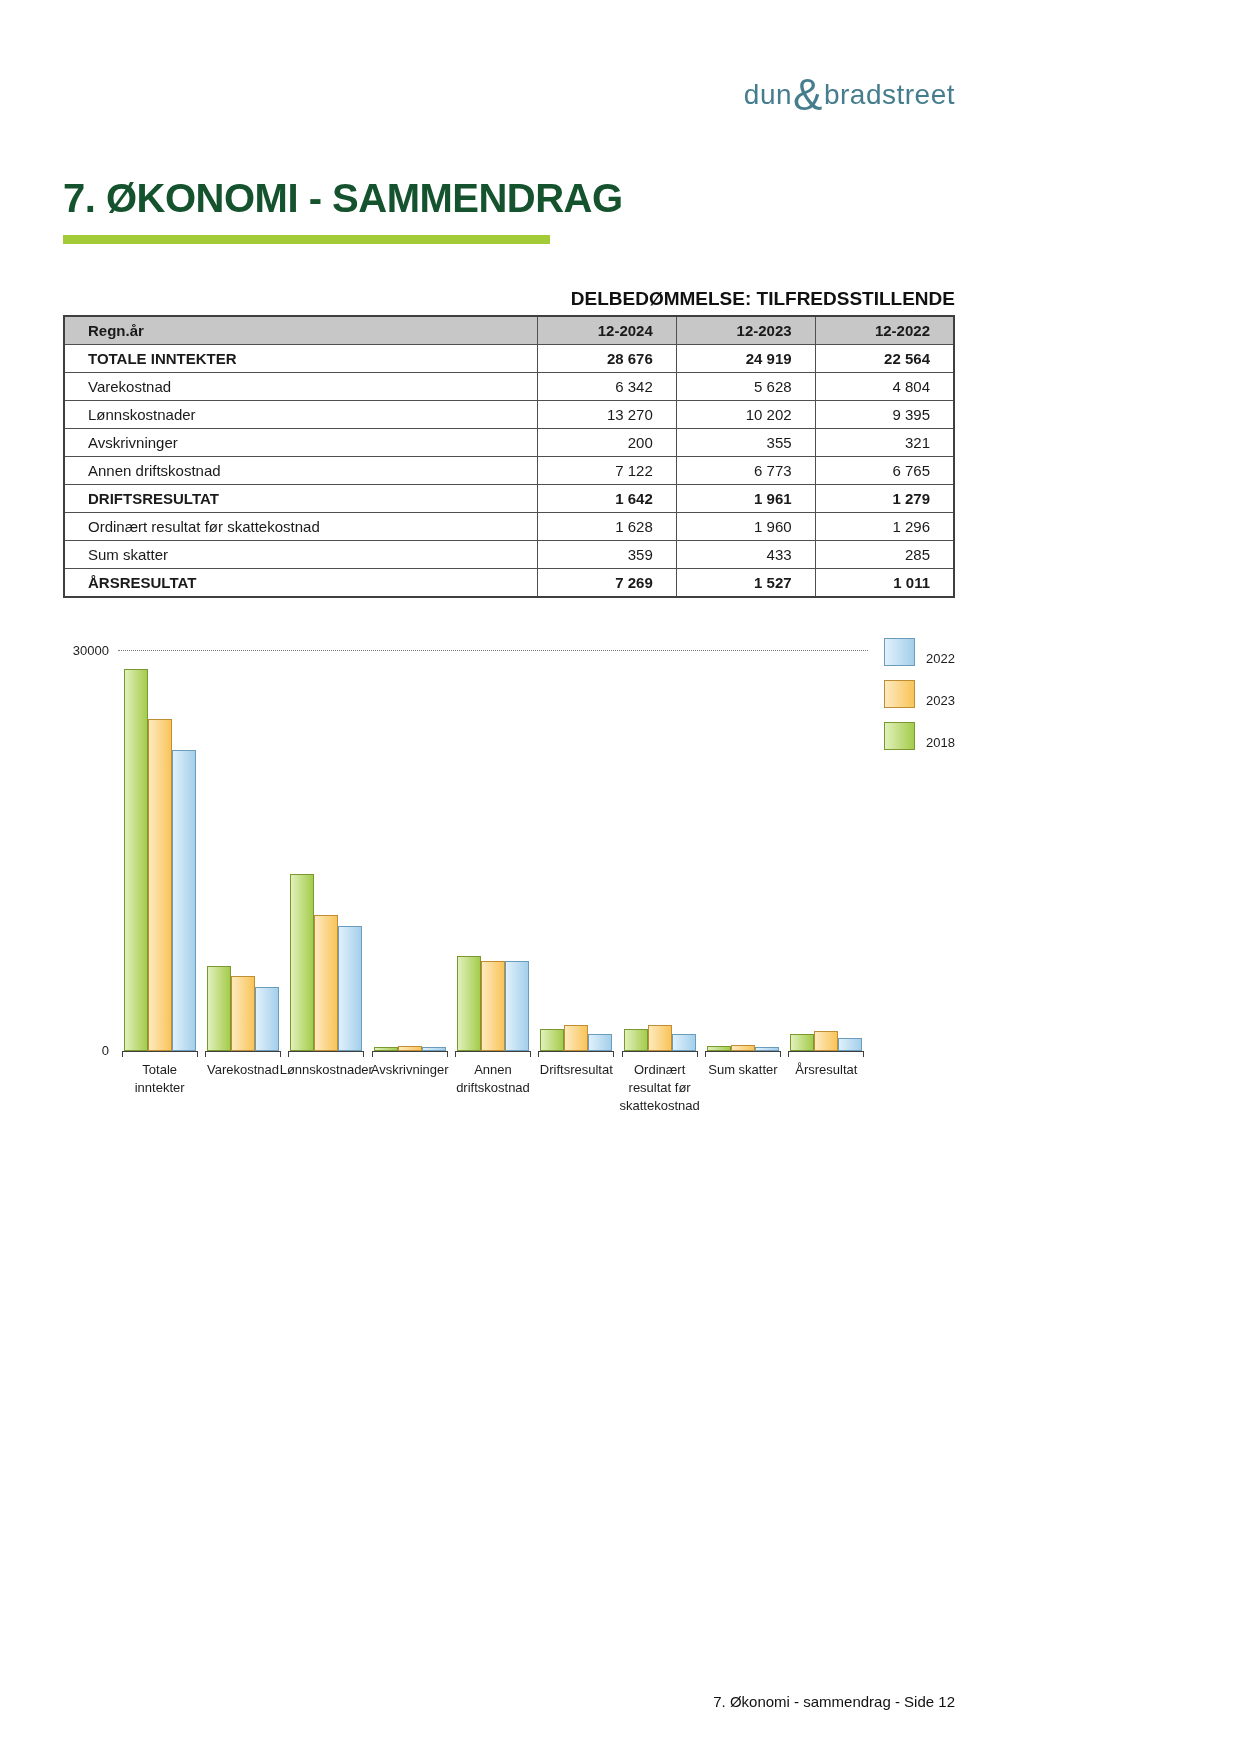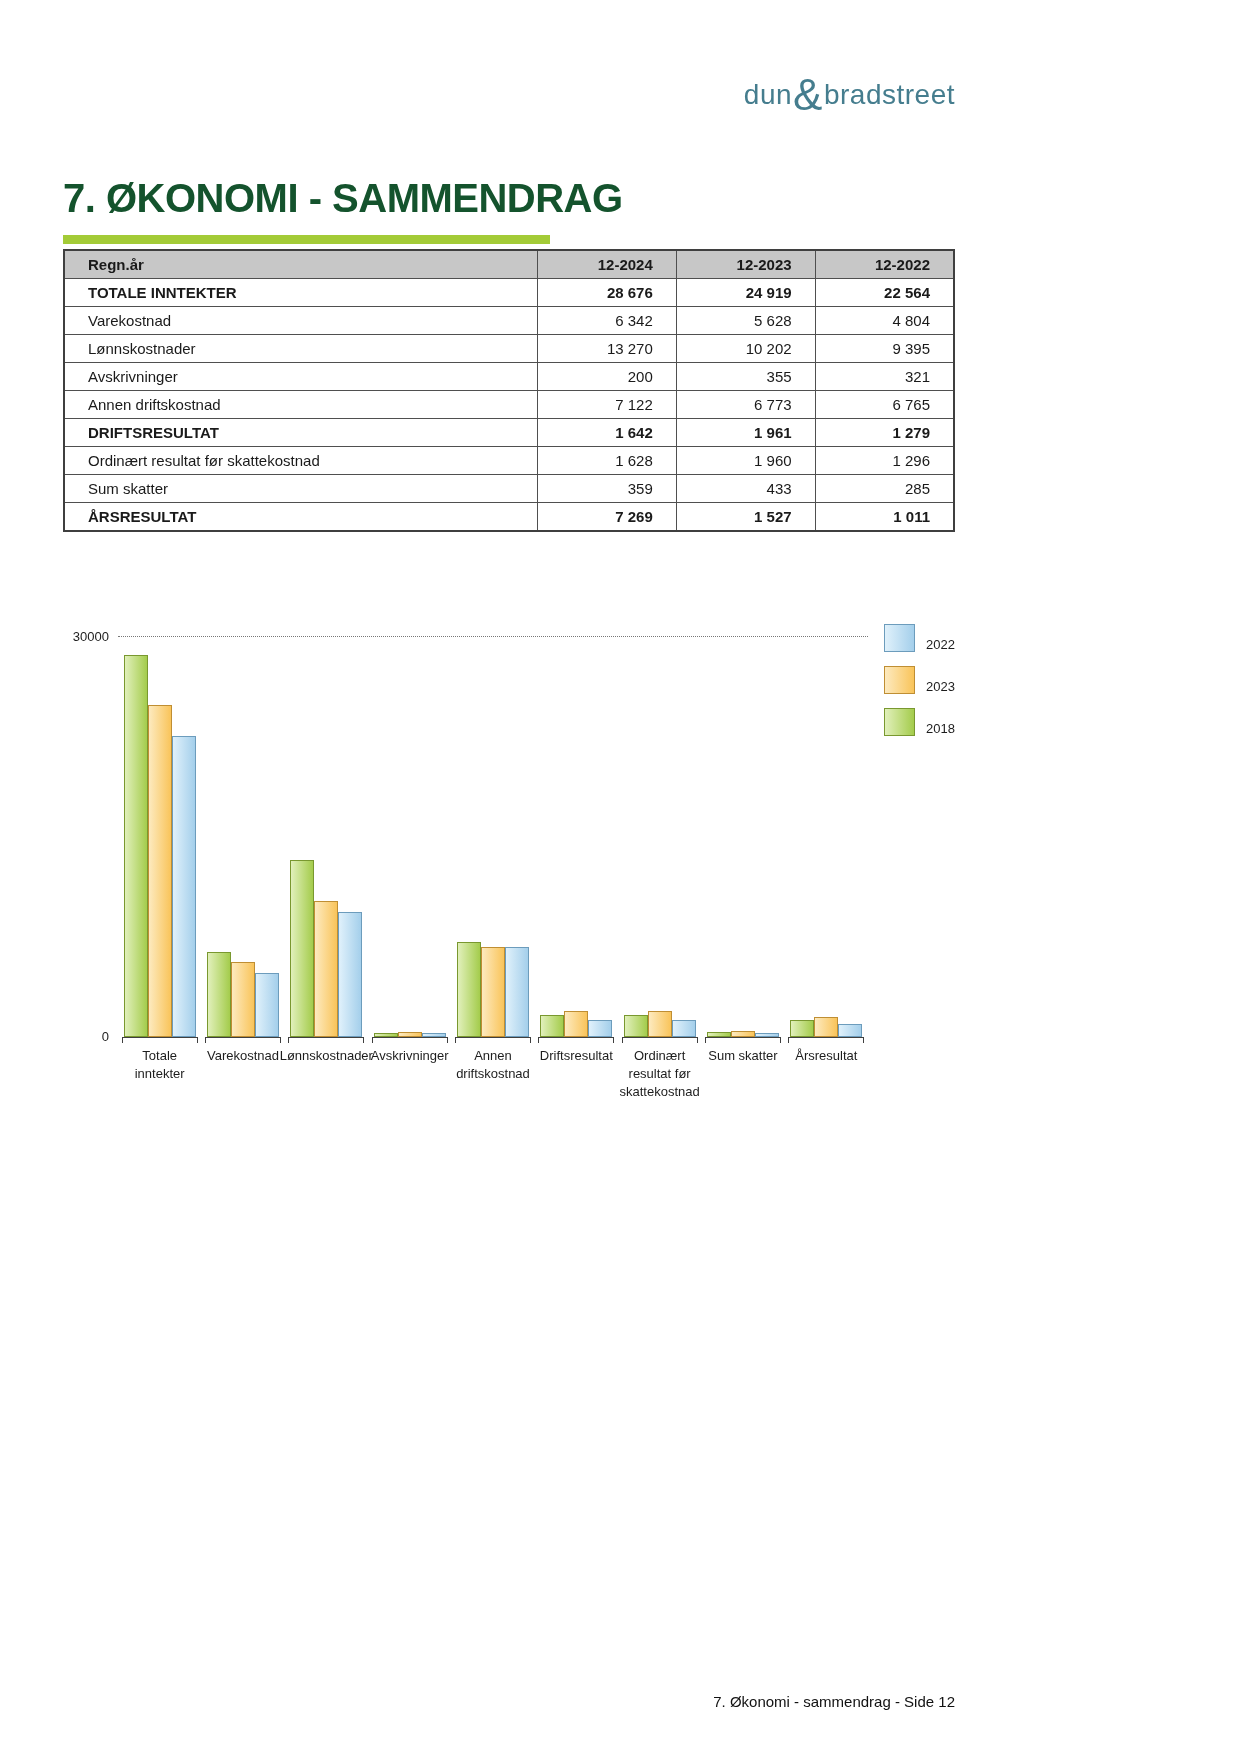--- a/index.html
+++ b/index.html
@@ -20,21 +20,21 @@
 
   table.result{margin-top:5px;width:100%;border-collapse:collapse;font-size:15px;border:2px solid #3f3f3f;table-layout:fixed;}
   table.result th,table.result td{border:1px solid #4f4f4f;padding:4px 23px;height:19px;overflow:hidden;white-space:nowrap;}
   table.result thead th{background:var(--table-header-bg,#c7c7c7);font-weight:bold;text-align:left;}
   table.result thead th.num{text-align:right;}
   table.result td.num{text-align:right;}
   table.result tr.bold td{font-weight:bold;}
   col.label-col{width:53.2%;}
   col.year-col{width:15.6%;}
 
-  .chart-wrap{position:relative;margin-top:104px;height:480px;}
+  .chart-wrap{position:relative;margin-top:52px;height:480px;}
   .plot{position:relative;margin-left:55px;width:750px;border-top:1px dotted #777;display:flex;align-items:flex-start;}
   .group{flex:1;display:flex;flex-direction:column;align-items:center;min-width:0;}
   .bars{position:relative;height:400px;display:flex;align-items:flex-end;border-bottom:1px solid #3f3f3f;padding:0 2px;}
   .bars::before,.bars::after{content:"";position:absolute;bottom:-6px;width:1px;height:6px;background:#3f3f3f;}
   .bars::before{left:0;}
   .bars::after{right:0;}
   .bar{width:24px;box-sizing:border-box;border:1px solid #666;}
   .cat-label{margin-top:9px;font-size:13px;text-align:center;line-height:1.4;max-width:94px;color:#1d1d1d;}
   .ylab{position:absolute;font-size:13px;color:#1d1d1d;width:46px;text-align:right;}
   .ylab.max{left:0;top:-7px;}
@@ -53,20 +53,21 @@
 
     <div class="logo-row">
       <div class="logo">
         <span>dun</span><span class="amp">&amp;</span><span>bradstreet</span>
       </div>
     </div>
 
     <h1 class="title">7. ØKONOMI - SAMMENDRAG</h1>
     <div class="accent-bar"></div>
 
+    <div class="assessment">DELBEDØMMELSE: TILFREDSSTILLENDE</div>
 
 
     <table class="result">
       <colgroup>
         <col class="label-col">
           <col class="year-col">
           <col class="year-col">
           <col class="year-col">
       </colgroup>
       <thead>

